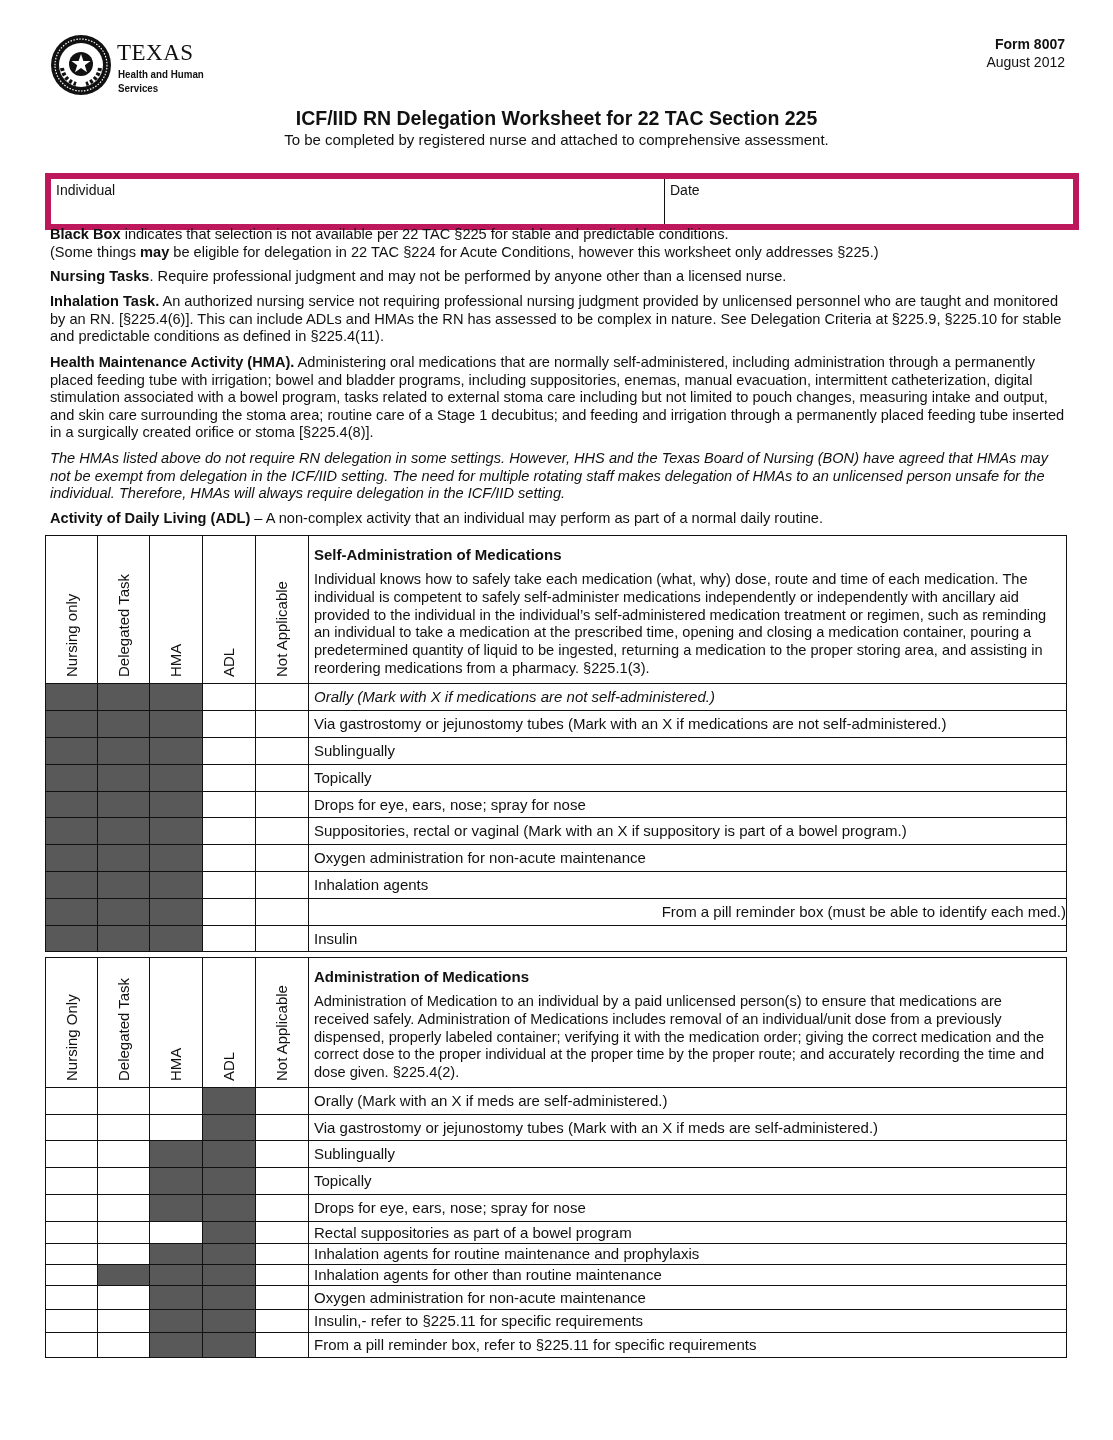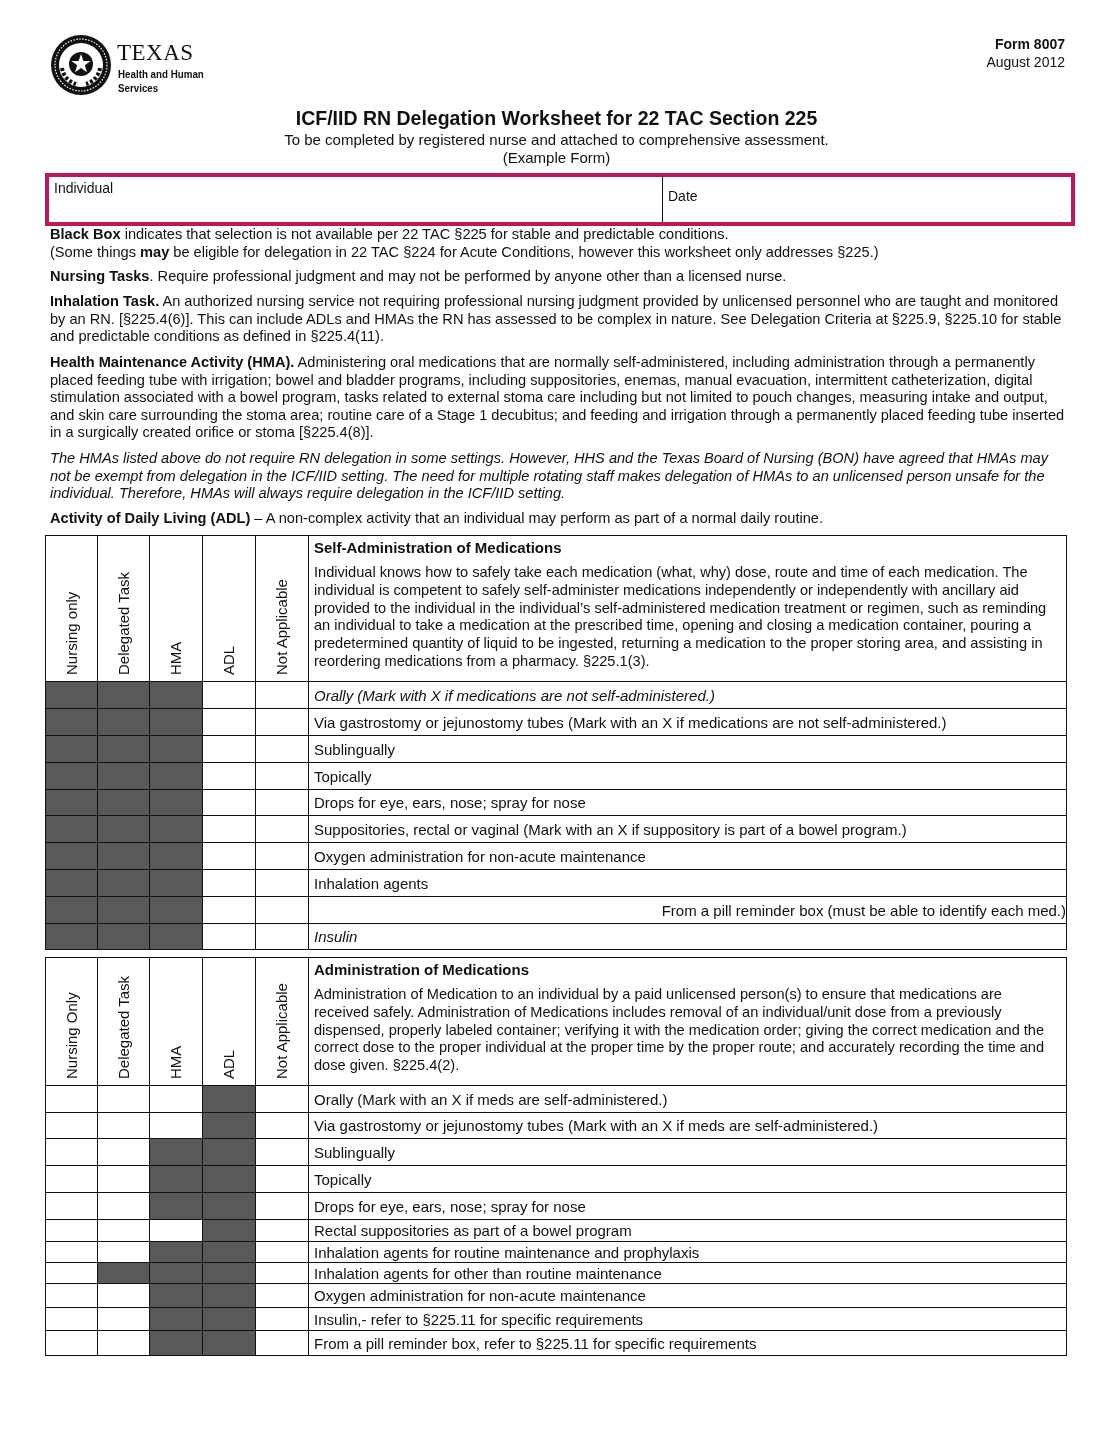--- a/index.html
+++ b/index.html
@@ -6,34 +6,34 @@
   body{width:1113px;height:1440px;position:relative;overflow:hidden;font-family:"Liberation Sans",sans-serif;color:#111;}
   .abs{position:absolute;}
   .logo{left:50px;top:34px;width:180px;height:66px;}
   .logo-seal{position:absolute;left:0;top:0;width:62px;height:62px;}
   .logo-texas{position:absolute;left:67px;top:6px;font-family:"Liberation Serif",serif;font-size:23px;letter-spacing:0.5px;color:#111;}
   .logo-sub{position:absolute;left:68px;top:33px;font-size:11.5px;font-weight:bold;line-height:14px;color:#111;transform:scaleX(0.85);transform-origin:left top;}
   .formno{right:48px;top:35px;text-align:right;font-size:14px;line-height:18px;}
   .formno .num{font-weight:bold;}
   .title{left:0;width:1113px;top:107px;text-align:center;font-size:19.5px;font-weight:bold;}
   .subtitle{left:0;width:1113px;top:131px;text-align:center;font-size:15px;line-height:18px;}
-  .idbox{left:45px;top:173px;width:1022px;height:45px;border:4px solid #be185d;display:flex;}
+  .idbox{left:45px;top:173px;width:1022px;height:45px;border:6px solid #be185d;display:flex;}
   .idbox .f1{width:614px;border-right:1px solid #111;padding:3px 5px;font-size:14px;box-sizing:border-box;}
-  .idbox .f2{flex:1;padding:3px 5px;font-size:14px;margin-top:8px;}
+  .idbox .f2{flex:1;padding:3px 5px;font-size:14px;}
   .para{left:50px;width:1015px;font-size:14.6px;line-height:17.5px;}
   .para b{font-weight:bold;}
   .para i{font-style:italic;}
   table.grid{position:absolute;left:45px;border-collapse:collapse;table-layout:fixed;width:1022px;}
   table.grid td{border:1.5px solid #111;padding:0;font-size:15px;vertical-align:middle;}
   table.grid td.c{width:52px;}
   table.grid td.blk{background:#595959;}
   table.grid td.vlab{position:relative;}
   .vt{position:absolute;left:50%;bottom:6px;transform-origin:left bottom;transform:translateX(8px) rotate(-90deg);white-space:nowrap;font-size:15px;}
   td.desc{padding:3px 5px 5px 5px !important;vertical-align:top !important;}
-  .dtitle{font-weight:bold;font-size:15px;margin-bottom:8px;margin-top:0;}
+  .dtitle{font-weight:bold;font-size:15px;margin-bottom:8px;margin-top:7px;}
   .dtext{font-size:14.6px;line-height:17.8px;}
   td.lbl{padding-left:5px !important;white-space:nowrap;}
 </style>
 </head>
 <body>
 
 <div class="abs logo">
   <svg class="logo-seal" viewBox="0 0 62 62">
     <circle cx="31" cy="31" r="30" fill="#111"></circle>
     <circle cx="31" cy="31" r="26" fill="none" stroke="#fff" stroke-width="1.2" stroke-dasharray="1.5 1.5"></circle>
@@ -51,21 +51,20 @@
 </div>
 
 <div class="abs formno">
   <div class="num">Form 8007</div>
   <div>August 2012</div>
 </div>
 
 <div class="abs title">ICF/IID RN Delegation Worksheet for 22 TAC Section 225</div>
 <div class="abs subtitle">
   <div>To be completed by registered nurse and attached to comprehensive assessment.</div>
-  <div>(Example Form)</div>
 </div>
 
 <div class="abs idbox">
   <div class="f1"><span>Individual</span></div>
   <div class="f2"><span>Date</span></div>
 </div>
 
 <div class="abs para" style="top:226px;">
   <b>Black Box</b><span> indicates that selection is not available per 22 TAC §225 for stable and predictable conditions.</span><br>
   <span>(Some things </span><b>may</b><span> be eligible for delegation in 22 TAC §224 for Acute Conditions, however this worksheet only addresses §225.)</span>
@@ -184,21 +183,21 @@
         <td class="lbl">Inhalation agents</td>
       </tr>
       <tr style="height: 27px; text-align: right;">
         <td class="c blk"></td>
         <td class="c blk"></td>
         <td class="c blk"></td>
         <td class="c"></td>
         <td class="c"></td>
         <td class="lbl">From a pill reminder box (must be able to identify each med.)</td>
       </tr>
-      <tr style="height: 26px; font-style: italic;">
+      <tr style="height: 26px;">
         <td class="c blk"></td>
         <td class="c blk"></td>
         <td class="c blk"></td>
         <td class="c"></td>
         <td class="c"></td>
         <td class="lbl">Insulin</td>
       </tr>
     </tbody>
 </table>
 

